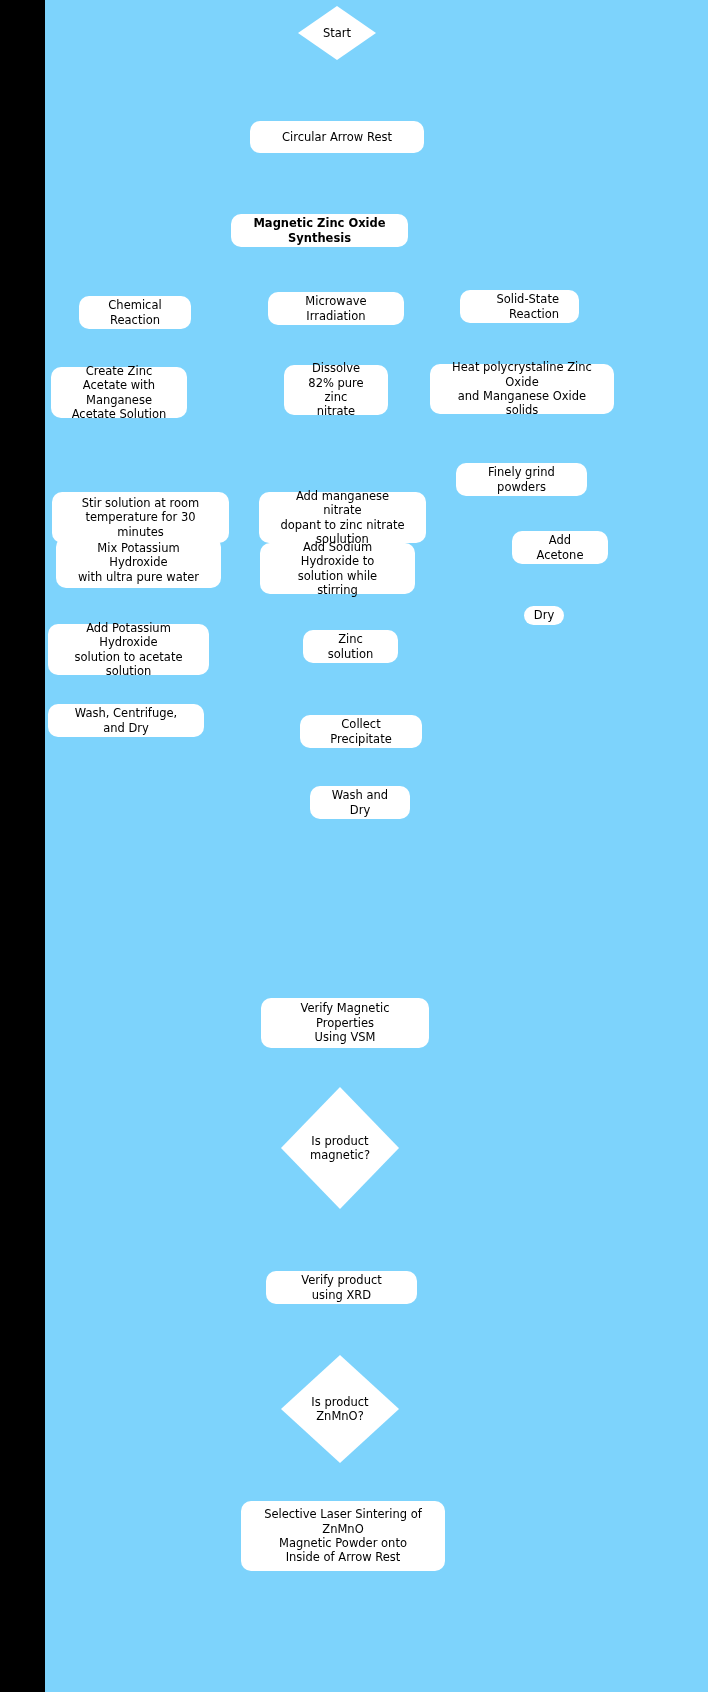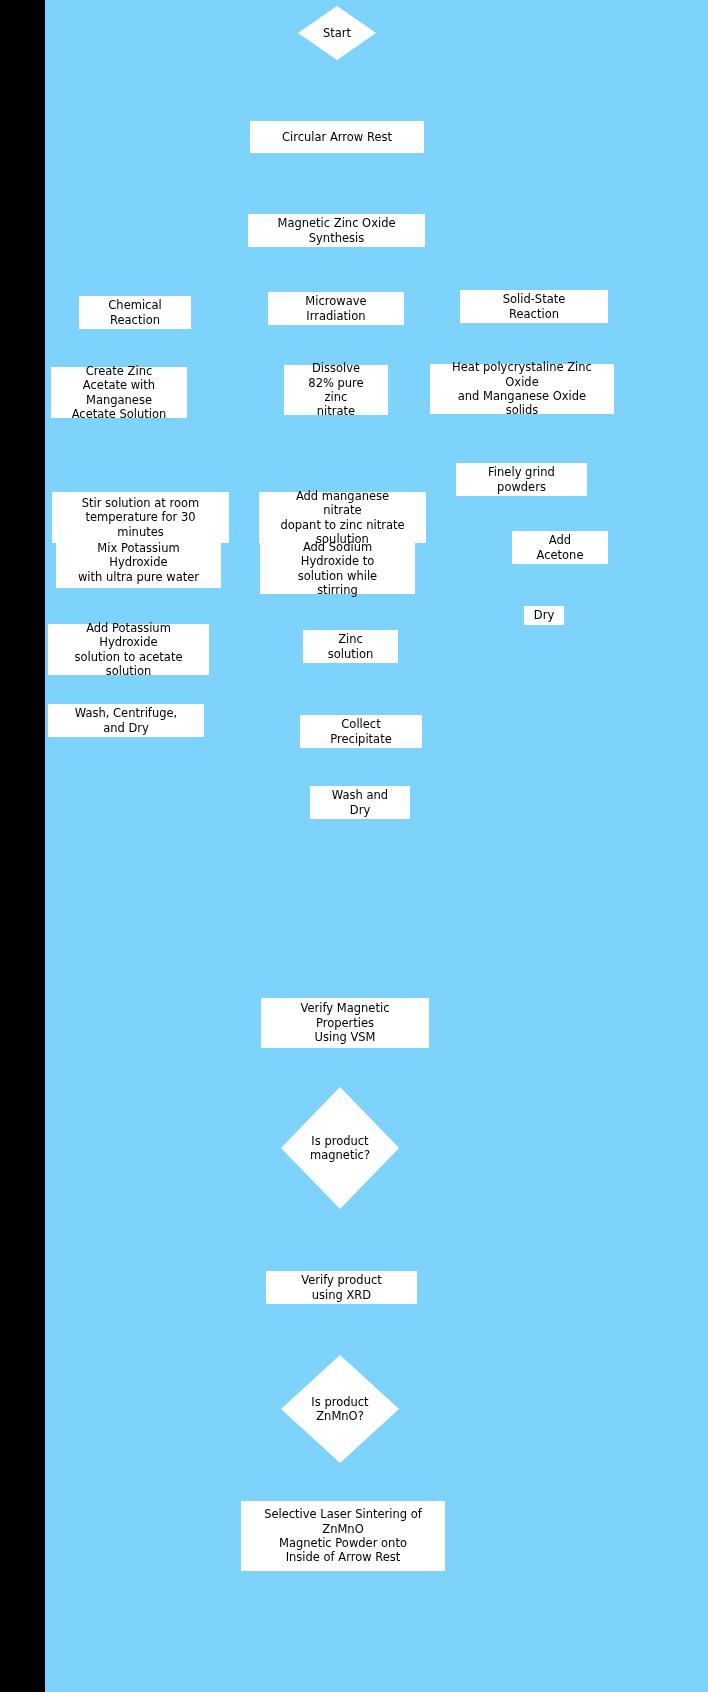--- a/index.html
+++ b/index.html
@@ -22,20 +22,21 @@
     background: #ffffff;
     color: #000000;
     display: flex;
     align-items: center;
     justify-content: center;
     text-align: center;
     line-height: 1.25;
     font-size: 11.5px;
     white-space: pre-line;
     padding: 2px 20px;
+    border-radius: 10px;
   }
   .diamond {
     position: absolute;
     box-sizing: border-box;
     background: transparent;
   }
   .diamond .dshape {
     position: absolute;
     left: 0; top: 0;
     width: 100%; height: 100%;
@@ -59,24 +60,24 @@
 </style>
 </head>
 <body>
 
 <div id="canvas">
     <div class="diamond" style="left: 253px; top: 6px; width: 78px; height: 54px;">
       <div class="dshape"></div>
       <div class="dlabel">Start</div>
     </div>
     <div class="node" style="left: 205px; top: 121px; width: 174px; height: 32px;"><span>Circular Arrow Rest</span></div>
-    <div class="node" style="left: 203px; top: 214px; width: 177px; height: 33px;"><span>Magnetic Zinc Oxide Synthesis</span></div>
+    <div class="node" style="left: 186px; top: 214px; width: 177px; height: 33px; font-weight: bold;"><span>Magnetic Zinc Oxide Synthesis</span></div>
     <div class="node" style="left: 34px; top: 296px; width: 112px; height: 33px;"><span>Chemical Reaction</span></div>
     <div class="node" style="left: 223px; top: 292px; width: 136px; height: 33px; align-items: center;"><span>Microwave Irradiation</span></div>
-    <div class="node" style="left: 415px; top: 290px; width: 148px; height: 33px;"><span>Solid-State Reaction</span></div>
+    <div class="node" style="left: 415px; top: 290px; width: 119px; height: 33px; text-align: right;"><span>Solid-State Reaction</span></div>
     <div class="node" style="left: 6px; top: 367px; width: 136px; height: 51px;"><span>Create Zinc Acetate with
 Manganese Acetate Solution</span></div>
     <div class="node" style="left: 239px; top: 365px; width: 104px; height: 50px;"><span>Dissolve 82% pure
 zinc nitrate</span></div>
     <div class="node" style="left: 385px; top: 364px; width: 184px; height: 50px;"><span>Heat polycrystaline Zinc Oxide
 and Manganese Oxide solids</span></div>
     <div class="node" style="left: 7px; top: 492px; width: 177px; height: 51px;"><span>Stir solution at room
 temperature for 30 minutes</span></div>
     <div class="node" style="left: 214px; top: 492px; width: 167px; height: 51px;"><span>Add manganese nitrate
 dopant to zinc nitrate soulution</span></div>

